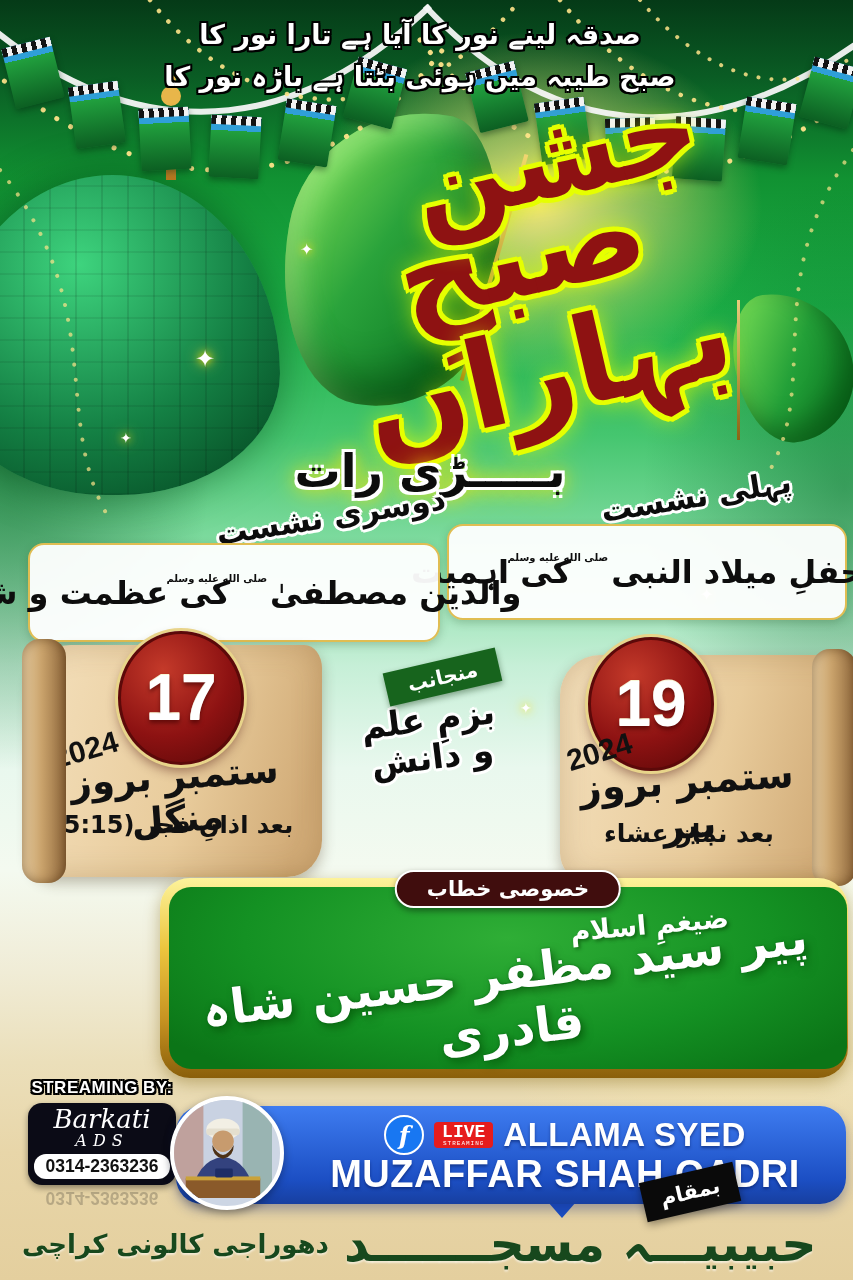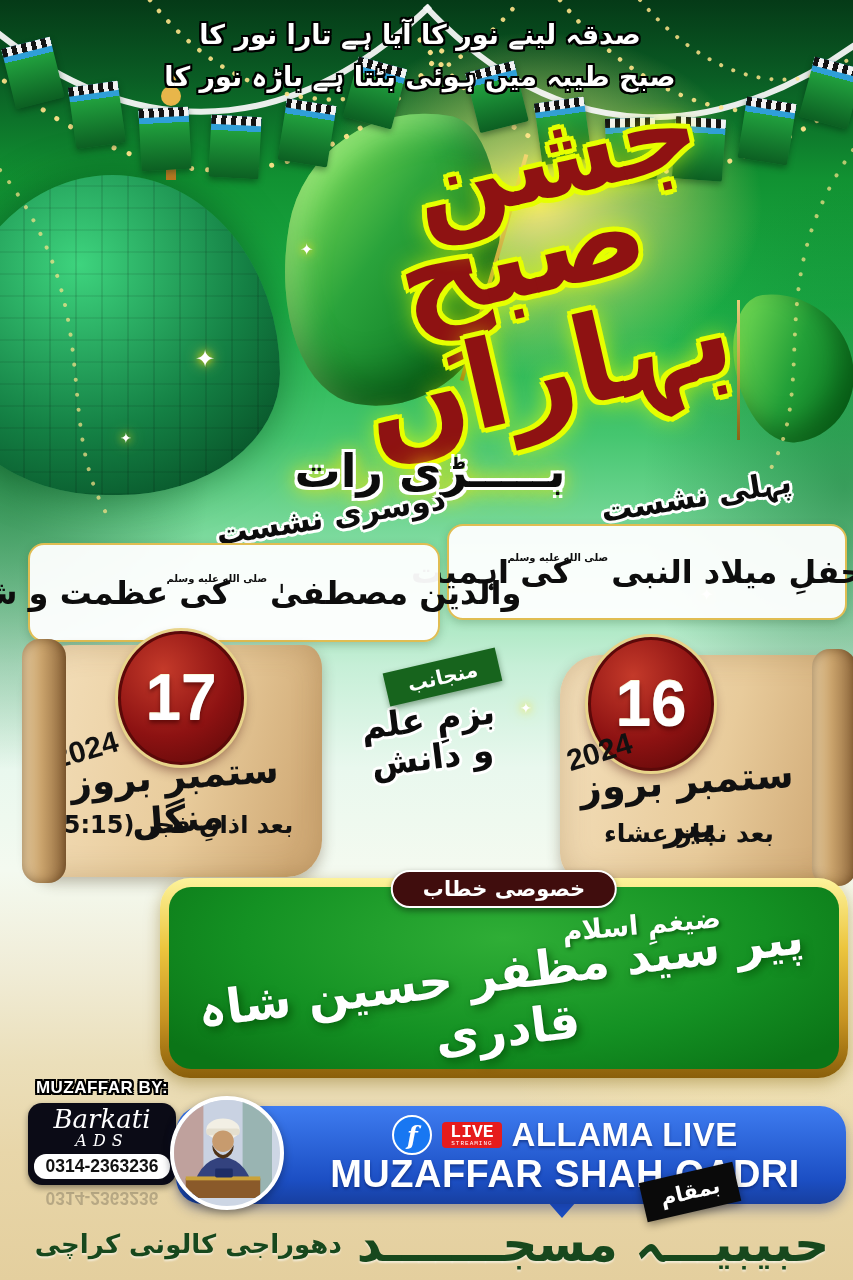--- a/index.html
+++ b/index.html
@@ -83,21 +83,21 @@
   .date-line{position:absolute;color:#111;font-weight:700;text-align:center;}
   .time-line{position:absolute;color:#111;font-weight:700;text-align:center;}
   .org-tag{left:385px;top:660px;z-index:7;transform:rotate(-13deg);background:#17641d;color:#fff;
     font-size:20px;font-weight:700;padding:5px 22px;box-shadow:0 3px 6px rgba(0,40,0,.4);}
   .org-name{left:360px;top:700px;width:140px;z-index:6;transform:rotate(-7deg);text-align:center;
     color:#0c0c0c;font-weight:700;font-size:34px;line-height:1.12;}
   .gold-frame{left:160px;top:878px;width:688px;height:200px;z-index:7;border-radius:30px;padding:9px;
     box-sizing:border-box;background:linear-gradient(180deg,#fdf39b,#ecc53e 35%,#c89422 70%,#8a5f0a);
     box-shadow:0 5px 16px rgba(120,90,0,.4);}
   .green-banner{position:relative;width:100%;height:100%;border-radius:22px;
-    background:radial-gradient(ellipse at 50% 28%,#2fae36,#149123 55%,#0b7517 90%);}
+    background:radial-gradient(ellipse at 50% 28%,#2fae36,#149123 55%,#0b7517 90%);padding-left:8px;}
   .khitab-pill{position:absolute;top:-17px;left:50%;transform:translateX(-50%);background:#400d0d;
     border:2.5px solid #fff;border-radius:22px;padding:5px 30px;color:#fff;font-size:21px;font-weight:700;
     white-space:nowrap;box-shadow:0 3px 6px rgba(0,0,0,.4);}
   .honorific{position:absolute;right:118px;top:22px;color:#fff;font-size:27px;font-weight:700;
     transform:rotate(-5deg);text-shadow:2px 2px 4px rgba(0,60,0,.6);}
   .speaker{position:absolute;left:0;right:0;top:58px;text-align:center;color:#fff;font-size:48px;font-weight:700;
     transform:rotate(-7deg);text-shadow:3px 4px 8px rgba(0,70,0,.6),0 0 2px rgba(0,90,20,.8);}
   .designer{left:28px;top:1078px;width:148px;z-index:8;text-align:center;}
   .d-head{color:#fff;font-family:"Liberation Sans",sans-serif;font-weight:700;font-size:17px;letter-spacing:.5px;}
   .d-box{background:#0b0b16;border-radius:14px;padding:3px 6px 6px;margin-top:5px;box-shadow:0 3px 6px rgba(0,0,0,.4);}
@@ -122,21 +122,21 @@
   .bar-name1{color:#fff;font-family:"Liberation Sans",sans-serif;font-weight:700;font-size:33px;
     letter-spacing:.5px;text-shadow:0 2px 3px rgba(0,20,80,.5);}
   .bar-name2{color:#fff;font-family:"Liberation Sans",sans-serif;font-weight:700;font-size:38px;
     letter-spacing:.5px;line-height:1.05;text-shadow:0 2px 3px rgba(0,20,80,.5);}
   .bar-pointer{left:548px;top:1202px;width:28px;height:16px;background:#1c4fc4;z-index:7;
     clip-path:polygon(0 0,100% 0,50% 100%);}
   .photo{left:170px;top:1096px;width:106px;height:106px;border-radius:50%;border:4px solid #fff;
     overflow:hidden;z-index:9;box-shadow:0 3px 9px rgba(0,0,0,.35);background:#cdd6e4;}
   .maqam{left:642px;top:1172px;z-index:8;transform:rotate(-13deg);background:#0a0a0a;color:#fff;
     font-size:21px;font-weight:700;padding:8px 18px;box-shadow:0 3px 8px rgba(0,0,0,.4);}
-  .venue-line{left:12px;top:1216px;width:830px;z-index:7;text-align:center;white-space:nowrap;color:#17481d;
+  .venue-line{left:12px;top:1216px;width:830px;z-index:7;text-align:left;white-space:nowrap;color:#17481d;
     text-shadow:0 2px 2px rgba(255,255,255,.55);}
   .venue-name{font-size:49px;font-weight:700;}
   .venue-addr{font-size:26px;font-weight:700;display:inline-block;transform:translateY(-8px);padding:0 10px;}
 </style>
 </head>
 <body>
 
 <div class="poster">
 
   <div class="abs dome"></div>
@@ -197,21 +197,21 @@
 
   <div class="abs sess-label urdu outW" dir="rtl" style="left:215px;top:498px;">دوسری نشست</div>
   <div class="abs sess-box urdu" dir="rtl" style="left:28px;top:543px;width:408px;height:95px;">
     <span>والدین مصطفیٰ</span>
     <span class="saw">صلى الله عليه وسلم</span>
     <span>کی عظمت و شان</span>
   </div>
 
   <div class="abs scroll scroll-right" style="left:560px;top:655px;width:288px;height:225px;">
     <div class="day-circle" style="left:28px;top:-18px;width:120px;height:128px;">
-      <span>16</span>
+      <span>19</span>
     </div>
     <div class="year" style="left:6px;top:80px;transform:rotate(-17deg);">2024</div>
     <div class="date-line urdu" dir="rtl" style="left:12px;right:44px;top:104px;font-size:38px;transform:rotate(-4deg);">ستمبر بروز پیر</div>
     <div class="time-line urdu" dir="rtl" style="left:20px;right:50px;top:164px;font-size:25px;">بعد نماز عشاء</div>
   </div>
 
   <div class="abs scroll scroll-left" style="left:30px;top:645px;width:292px;height:232px;">
     <div class="day-circle" style="left:88px;top:-14px;width:120px;height:128px;">
       <span>17</span>
     </div>
@@ -225,37 +225,37 @@
 
   <div class="abs gold-frame">
     <div class="green-banner">
       <div class="khitab-pill urdu" dir="rtl">خصوصی خطاب</div>
       <div class="honorific urdu" dir="rtl">ضیغمِ اسلام</div>
       <div class="speaker urdu" dir="rtl">پیر سید مظفر حسین شاہ قادری</div>
     </div>
   </div>
 
   <div class="abs designer">
-    <div class="d-head outB">MUZAFFAR BY:</div>
+    <div class="d-head outB">STREAMING BY:</div>
     <div class="d-box">
       <div class="d-brand">Barkati</div>
       <div class="d-sub">ADS</div>
       <div class="d-phone">0314-2363236</div>
     </div>
     <div class="d-reflect">0314-2363236</div>
   </div>
 
   <div class="abs blue-bar">
     <div class="bar-row1">
       <div class="fb-circle">f</div>
       <div class="live-badge">
         <div class="lv">LIVE</div>
         <div class="st">STREAMING</div>
       </div>
-      <div class="bar-name1">ALLAMA LIVE</div>
+      <div class="bar-name1">ALLAMA SYED</div>
     </div>
     <div class="bar-name2">MUZAFFAR SHAH QADRI</div>
   </div>
   <div class="abs bar-pointer"></div>
 
   <div class="abs photo">
     <svg width="98" height="98" viewBox="0 0 100 100">
       <rect x="0" y="0" width="100" height="100" fill="#c9d2e2"></rect>
       <rect x="0" y="0" width="30" height="100" fill="#b4654a" opacity="0.45"></rect>
       <rect x="70" y="0" width="30" height="100" fill="#3f7d5a" opacity="0.35"></rect>

